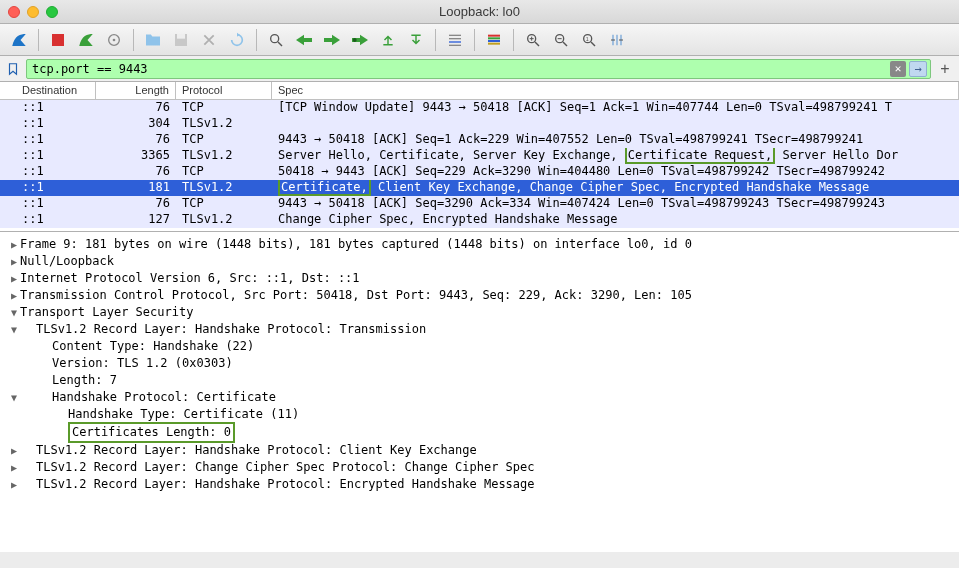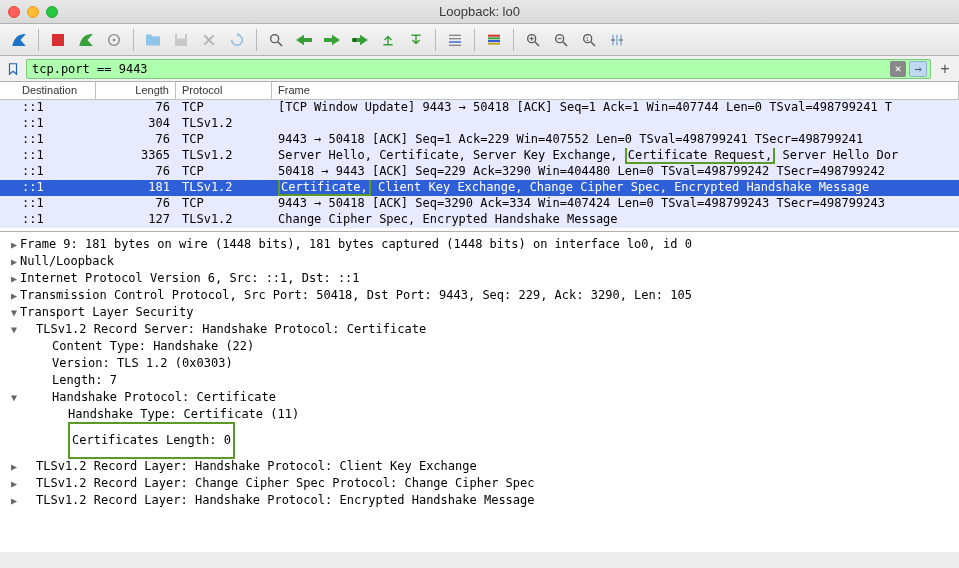--- a/index.html
+++ b/index.html
@@ -32,21 +32,21 @@
 .pkt-row > div { padding: 0 6px; overflow: hidden; }
 .pkt-row .col-len { text-align: right; }
 .r-tcp { background: #e8eaff; }
 .r-tls { background: #e8eaff; }
 .r-sel { background: #2e5fd8; color: #fff; }
 .hl-box { border: 2px solid #5a9a2a; padding: 0 1px; margin: -1px 0; }
 .details { background: #fff; padding: 4px 8px; font-family: "Menlo","Consolas",monospace; font-size: 12px; line-height: 17px; overflow-y: auto; height: 320px; }
 .tree-row { display: flex; align-items: flex-start; white-space: nowrap; }
 .caret { width: 12px; display: inline-block; color: #666; font-size: 10px; text-align: center; flex-shrink: 0; user-select: none; }
 .ind { display: inline-block; width: 16px; flex-shrink: 0; }
-.hl-field { border: 2px solid #5a9a2a; padding: 8px 2px; margin: -1px 0; display: inline-block; }
+.hl-field { border: 2px solid #5a9a2a; padding: 0 2px; margin: -1px 0; display: inline-block; }
 svg { display: block; }
 </style>
 </head>
 <body>
 
 <div class="titlebar">
   <div class="traffic">
     <div class="tl r"></div>
     <div class="tl y"></div>
     <div class="tl g"></div>
@@ -193,21 +193,21 @@
     <div class="filter-arrow">→</div>
   </div>
   <div class="add-btn">+</div>
 </div>
 
 <div class="packets">
   <div class="pkt-header">
     <div class="col-dest">Destination</div>
     <div class="col-len">Length</div>
     <div class="col-proto">Protocol</div>
-    <div class="col-info">Frame</div>
+    <div class="col-info">Spec</div>
   </div>
   <div class="pkt-body" id="pkt-body">
       <div class="pkt-row r-tcp">
         <div class="col-dest">::1</div>
         <div class="col-len">76</div>
         <div class="col-proto">TCP</div>
         <div class="col-info">[TCP Window Update] 9443 → 50418 [ACK] Seq=1 Ack=1 Win=407744 Len=0 TSval=498799241 T</div>
       </div>
       <div class="pkt-row r-tls">
         <div class="col-dest">::1</div>
@@ -270,21 +270,21 @@
       <span class="caret">▶</span>
       <span>Transmission Control Protocol, Src Port: 50418, Dst Port: 9443, Seq: 229, Ack: 3290, Len: 105</span>
     </div>
     <div class="tree-row">
       <span class="caret">▼</span>
       <span>Transport Layer Security</span>
     </div>
     <div class="tree-row">
       <span class="caret">▼</span>
       <span class="ind"></span>
-      <span>TLSv1.2 Record Server: Handshake Protocol: Certificate</span>
+      <span>TLSv1.2 Record Layer: Handshake Protocol: Transmission</span>
     </div>
     <div class="tree-row">
       <span class="caret"></span>
       <span class="ind"></span>
       <span class="ind"></span>
       <span>Content Type: Handshake (22)</span>
     </div>
     <div class="tree-row">
       <span class="caret"></span>
       <span class="ind"></span>

